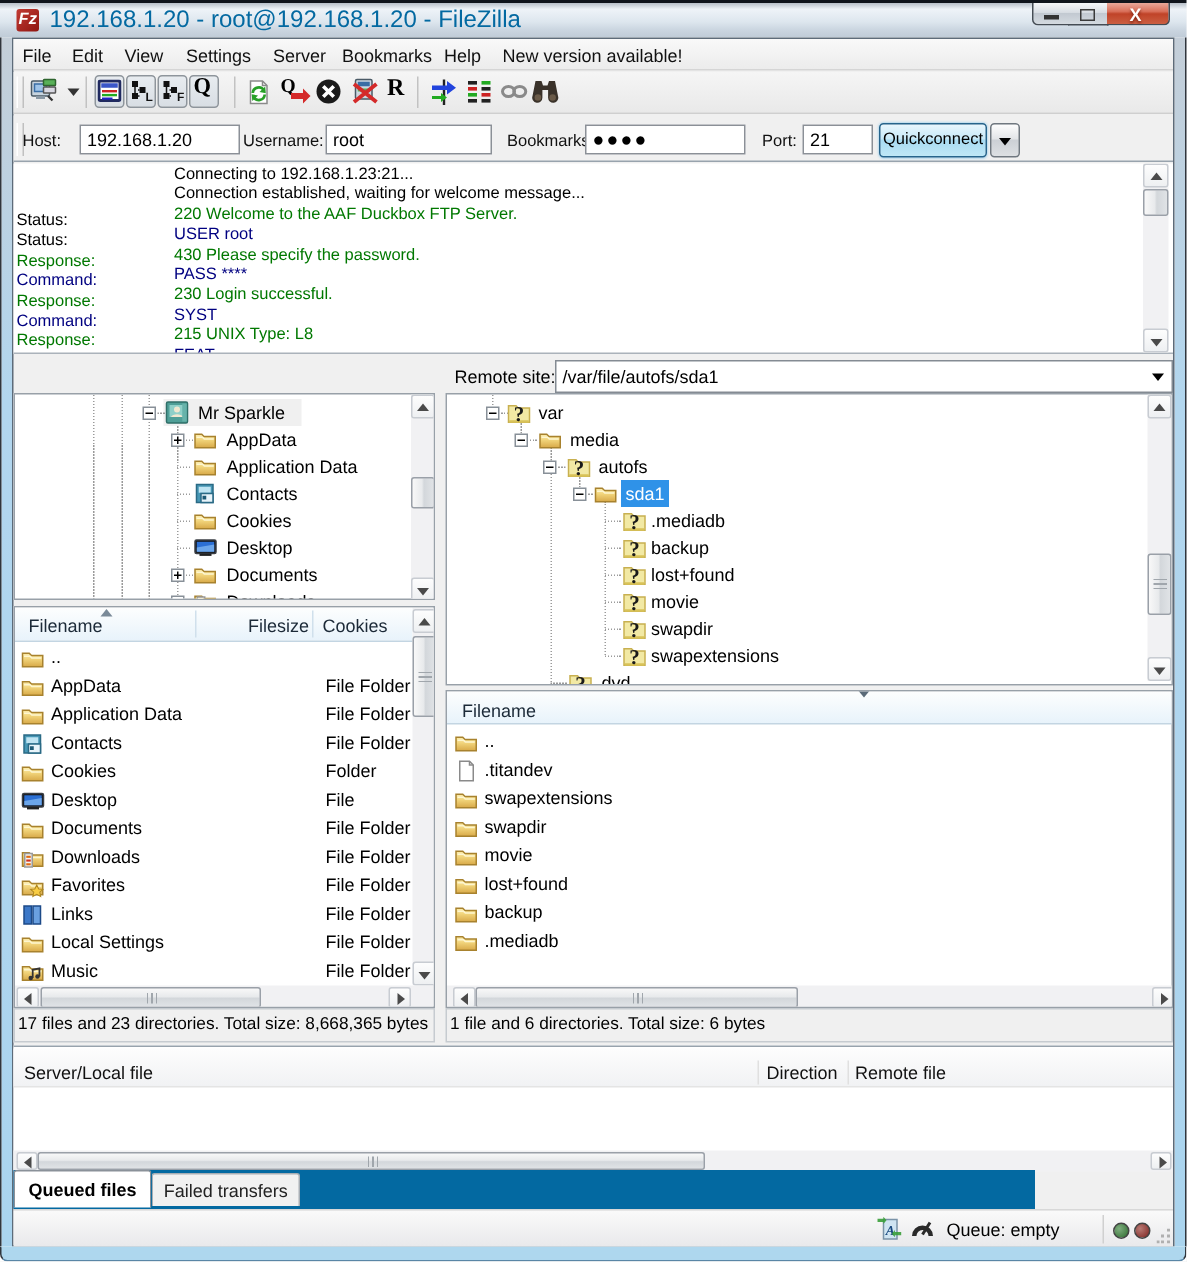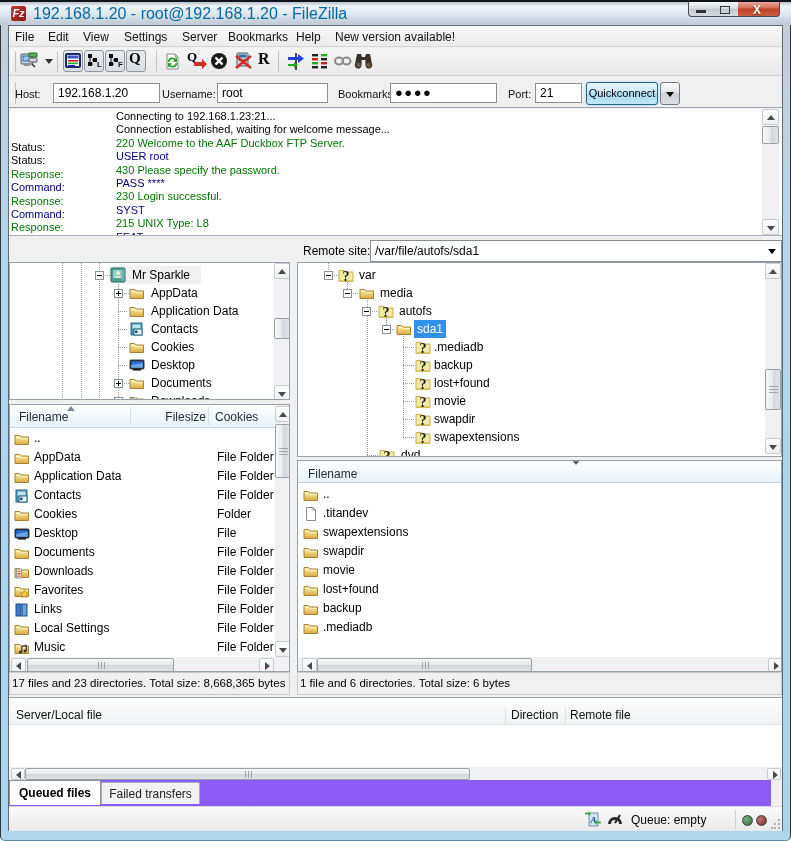--- a/index.html
+++ b/index.html
@@ -64,21 +64,21 @@
 .doth{position:absolute;height:1px;background-image:repeating-linear-gradient(90deg,#9a9a9a 0,#9a9a9a 1px,transparent 1px,transparent 2px);}
 .expander{position:absolute;width:9px;height:9px;background:#fff;border:1px solid #889098;box-sizing:border-box;}
 .expander i{position:absolute;left:1px;top:3px;width:5px;height:1px;background:#000;}
 .expander.plus i.v{left:3px;top:1px;width:1px;height:5px;}
 .statusline{position:absolute;top:672px;height:23px;background:#f0f0f0;border:1px solid #c6cbd0;box-sizing:border-box;font-size:11.5px;line-height:21px;color:#000;white-space:pre;}
 
 .ic{position:absolute;}
 .tbtn{position:absolute;top:2px;width:20px;height:22px;box-sizing:border-box;border:1px solid #8e959c;border-radius:3px;background:linear-gradient(#e8ecf0,#d8dee4);}
 .tbtn svg{position:absolute;left:1px;top:2px;}
 .tab{position:absolute;box-sizing:border-box;font-size:12px;text-align:center;}
-#tabbar{left:9px;top:780px;width:762px;height:26px;background:#8b5cf6;}
+#tabbar{left:9px;top:780px;width:681px;height:26px;background:#0369a1;}
 #statusbar{left:9px;top:806px;width:773px;height:25px;background:linear-gradient(#fafafa,#e9e9eb);border-top:1px solid #d8d8d8;box-sizing:border-box;font-size:12px;}
 </style>
 </head>
 <body>
 <div id="win">
   <div class="abs" id="frame-top"></div>
   <div class="abs" id="frame-left"></div>
   <div class="abs" id="frame-right"></div>
   <div class="abs" id="client"></div>
   <div class="abs" id="frame-bottom"></div>

